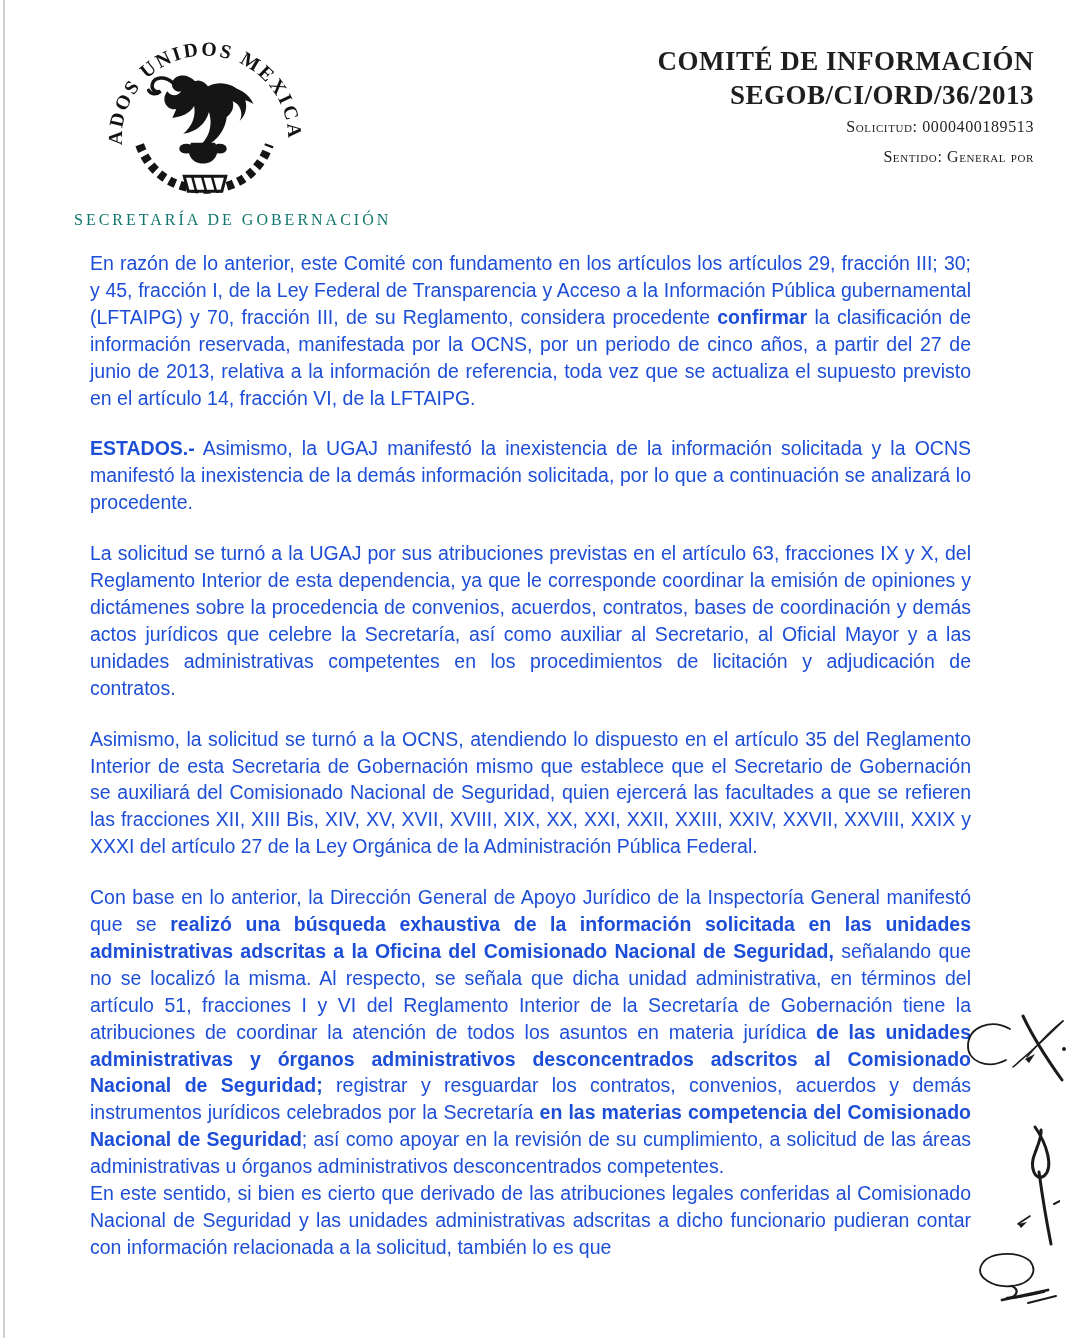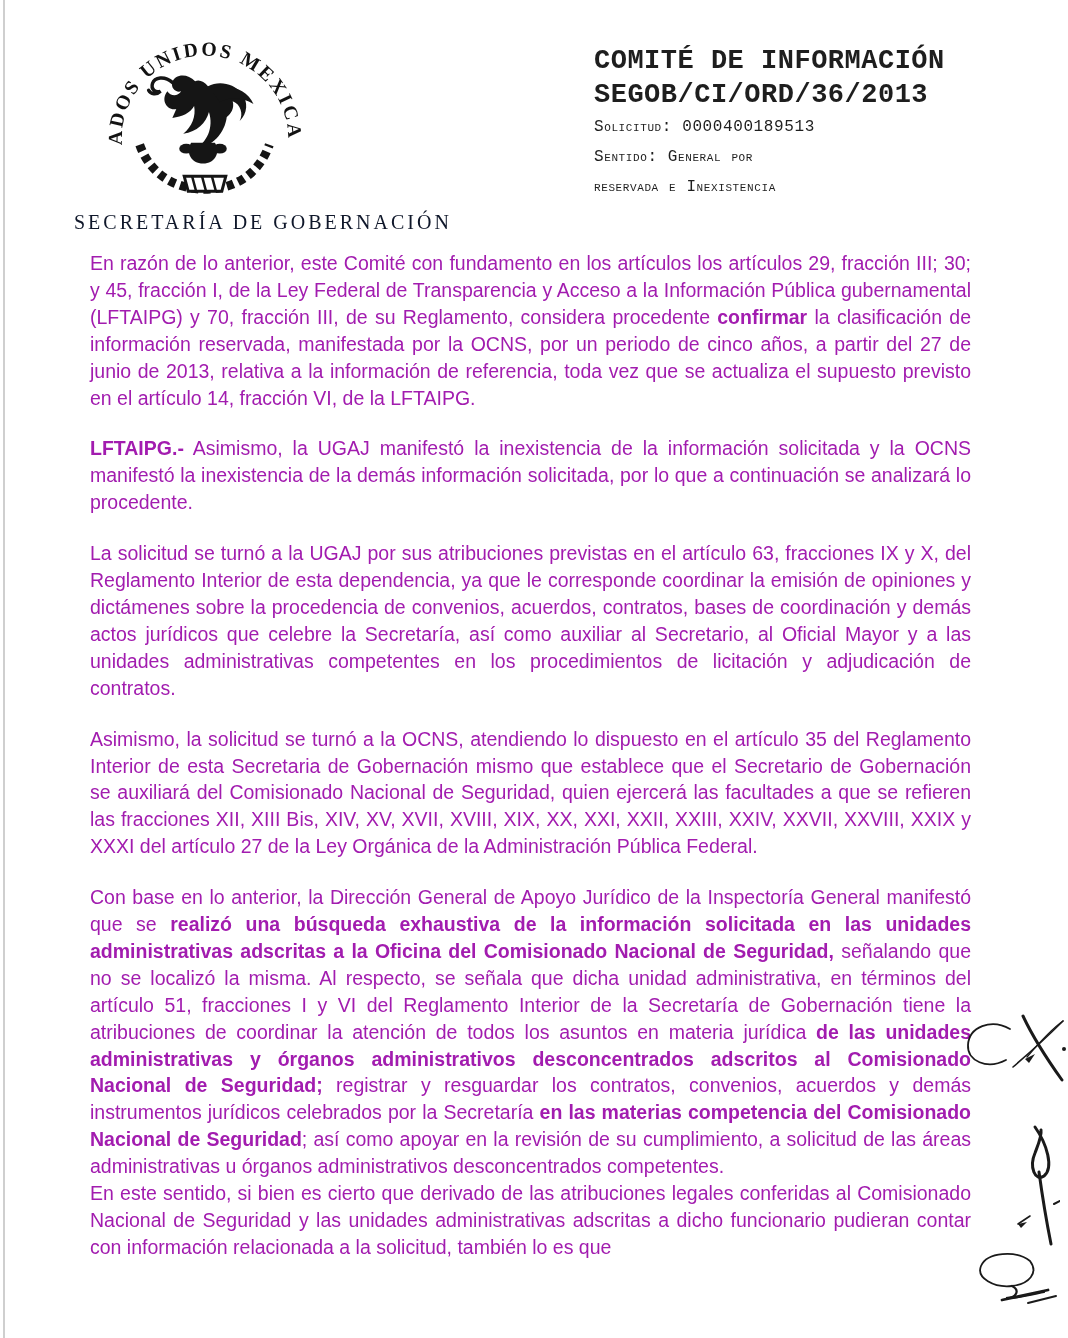--- a/index.html
+++ b/index.html
@@ -20,52 +20,52 @@
   }
   .seal {
     position: absolute;
     left: 96px; top: 20px;
     width: 218px; height: 188px;
   }
   .agency {
     position: absolute;
     left: 74px; top: 211px;
     font-family: "Liberation Serif", serif;
-    font-size: 20px;
+    font-size: 16px;
     letter-spacing: 3px;
-    color: #0f172a;
+    color: #0f766e;
     white-space: nowrap;
   }
   .case-header {
     position: absolute;
     left: 594px; top: 44px;
     width: 440px;
     color: #1e1e1e;
   }
-  .ch-line { font-family: Liberation Mono, monospace; white-space: nowrap; }
+  .ch-line { font-family: Liberation Serif, serif; white-space: nowrap; text-align: right; }
   .ch-bold {
     font-weight: bold;
     font-size: 27px;
     line-height: 34px;
     letter-spacing: 0.5px;
   }
   .ch-sc {
     font-size: 16px;
     line-height: 30px;
     font-variant: small-caps;
     letter-spacing: 0.6px;
   }
   .body-text {
     position: absolute;
     left: 90px; top: 250px;
     width: 881px;
     font-size: 19.5px;
     line-height: 26.9px;
     text-align: justify;
-    color: #a21caf;
+    color: #1d4ed8;
   }
   .body-text p { margin: 0 0 24px 0; }
   .body-text p.tight { margin-top: -24px; }
   .body-text b { font-weight: bold; }
   .mark { position: absolute; }
   .mark path, .mark line { stroke: #1a1a1a; fill: none; stroke-linecap: round; }
   .mark .fillblack { fill: #1a1a1a; stroke: none; }
 </style>
 </head>
 <body>
@@ -95,26 +95,25 @@
       <path d="M97 158 L101 173 M107 158 L111 173 M117 158 L121 173" stroke="#151515" stroke-width="2.5" fill="none"></path>
     </svg>
   </div>
   <div class="agency">SECRETARÍA DE GOBERNACIÓN</div>
 
   <div class="case-header">
     <div class="ch-line ch-bold">COMITÉ DE INFORMACIÓN</div>
     <div class="ch-line ch-bold">SEGOB/CI/ORD/36/2013</div>
     <div class="ch-line ch-sc">Solicitud: 0000400189513</div>
     <div class="ch-line ch-sc">Sentido: General por</div>
-    <div class="ch-line ch-sc">reservada e Inexistencia</div>
   </div>
 
   <div class="body-text" id="body-paragraphs">
       <p><span>En razón de lo anterior, este Comité con fundamento en los artículos los artículos 29, fracción III; 30; y 45, fracción I, de la Ley Federal de Transparencia y Acceso a la Información Pública gubernamental (LFTAIPG) y 70, fracción III, de su Reglamento, considera procedente </span><b>confirmar</b><span> la clasificación de información reservada, manifestada por la OCNS, por un periodo de cinco años, a partir del 27 de junio de 2013, relativa a la información de referencia, toda vez que se actualiza el supuesto previsto en el artículo 14, fracción VI, de la LFTAIPG.</span></p>
-      <p><b>LFTAIPG.-</b><span> Asimismo, la UGAJ manifestó la inexistencia de la información solicitada y la OCNS manifestó la inexistencia de la demás información solicitada, por lo que a continuación se analizará lo procedente.</span></p>
+      <p><b>ESTADOS.-</b><span> Asimismo, la UGAJ manifestó la inexistencia de la información solicitada y la OCNS manifestó la inexistencia de la demás información solicitada, por lo que a continuación se analizará lo procedente.</span></p>
       <p><span>La solicitud se turnó a la UGAJ por sus atribuciones previstas en el artículo 63, fracciones IX y X, del Reglamento Interior de esta dependencia, ya que le corresponde coordinar la emisión de opiniones y dictámenes sobre la procedencia de convenios, acuerdos, contratos, bases de coordinación y demás actos jurídicos que celebre la Secretaría, así como auxiliar al Secretario, al Oficial Mayor y a las unidades administrativas competentes en los procedimientos de licitación y adjudicación de contratos.</span></p>
       <p><span>Asimismo, la solicitud se turnó a la OCNS, atendiendo lo dispuesto en el artículo 35 del Reglamento Interior de esta Secretaria de Gobernación mismo que establece que el Secretario de Gobernación se auxiliará del Comisionado Nacional de Seguridad, quien ejercerá las facultades a que se refieren las fracciones XII, XIII Bis, XIV, XV, XVII, XVIII, XIX, XX, XXI, XXII, XXIII, XXIV, XXVII, XXVIII, XXIX y XXXI del artículo 27 de la Ley Orgánica de la Administración Pública Federal.</span></p>
       <p><span>Con base en lo anterior, la Dirección General de Apoyo Jurídico de la Inspectoría General manifestó que se </span><b>realizó una búsqueda exhaustiva de la información solicitada en las unidades administrativas adscritas a la Oficina del Comisionado Nacional de Seguridad,</b><span> señalando que no se localizó la misma. Al respecto, se señala que dicha unidad administrativa, en términos del artículo 51, fracciones I y VI del Reglamento Interior de la Secretaría de Gobernación tiene la atribuciones de coordinar la atención de todos los asuntos en materia jurídica </span><b>de las unidades administrativas y órganos administrativos desconcentrados adscritos al Comisionado Nacional de Seguridad;</b><span> registrar y resguardar los contratos, convenios, acuerdos y demás instrumentos jurídicos celebrados por la Secretaría </span><b>en las materias competencia del Comisionado Nacional de Seguridad</b><span>; así como apoyar en la revisión de su cumplimiento, a solicitud de las áreas administrativas u órganos administrativos desconcentrados competentes.</span></p>
       <p class="tight"><span>En este sentido, si bien es cierto que derivado de las atribuciones legales conferidas al Comisionado Nacional de Seguridad y las unidades administrativas adscritas a dicho funcionario pudieran contar con información relacionada a la solicitud, también lo es que</span></p>
     </div>
 
   <svg class="mark" style="left:963px; top:1013px;" width="105" height="82" viewBox="0 0 105 82">
     <path d="M47 16 C28 5 6 14 5 32 C4 48 24 57 43 47" stroke-width="1.8"></path>
     <path d="M60 3 C68 20 84 46 99 67" stroke-width="3"></path>
     <path d="M100 8 C82 26 64 42 50 54" stroke-width="1.6"></path>

